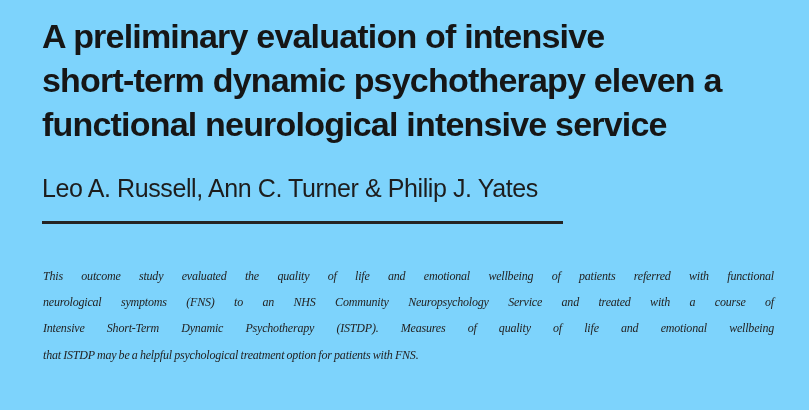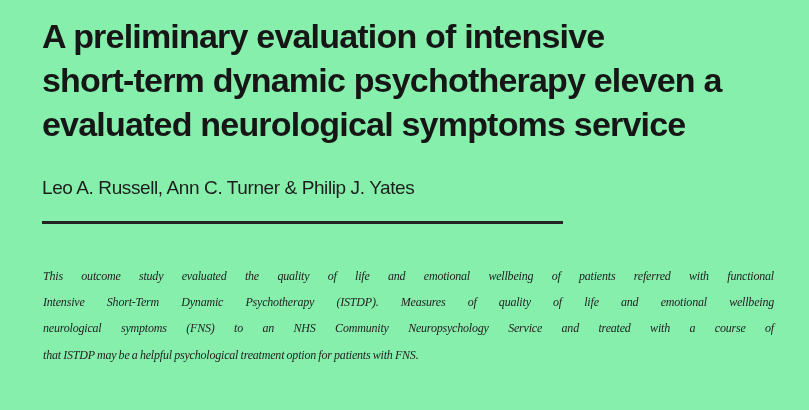--- a/index.html
+++ b/index.html
@@ -7,21 +7,21 @@
     padding: 0;
     width: 809px;
     height: 410px;
     background: #ffffff;
     overflow: hidden;
   }
   .page {
     position: relative;
     width: 809px;
     height: 410px;
-    background: #86efac;
+    background: #7dd3fc;
   }
   .title {
     position: absolute;
     left: 42px;
     top: 14px;
     width: 745px;
     font-family: "Liberation Sans", sans-serif;
     font-weight: 700;
     font-size: 34px;
     line-height: 44px;
@@ -29,21 +29,21 @@
     color: #161616;
   }
   .title .title-line { white-space: nowrap; }
   .authors {
     position: absolute;
     left: 42px;
     top: 172px;
     width: 745px;
     font-family: "Liberation Sans", sans-serif;
     font-weight: 400;
-    font-size: 19px;
+    font-size: 25px;
     line-height: 32px;
     letter-spacing: -0.4px;
     color: #1d1d1d;
     white-space: nowrap;
   }
   .divider {
     position: absolute;
     left: 42px;
     top: 221px;
     width: 521px;
@@ -76,27 +76,27 @@
   }
 </style>
 </head>
 <body>
 
 <div class="page">
 
   <h1 class="title" style="margin:0;">
     <div class="title-line">A preliminary evaluation of intensive</div>
     <div class="title-line">short-term dynamic psychotherapy eleven a</div>
-    <div class="title-line">evaluated neurological symptoms service</div>
+    <div class="title-line">functional neurological intensive service</div>
   </h1>
 
   <div class="authors">Leo A. Russell, Ann C. Turner &amp; Philip J. Yates</div>
 
   <div class="divider"></div>
 
   <div class="abstract">
     <div class="abs-line">This outcome study evaluated the quality of life and emotional wellbeing of patients referred with functional</div>
+    <div class="abs-line">neurological symptoms (FNS) to an NHS Community Neuropsychology Service and treated with a course of</div>
     <div class="abs-line">Intensive Short-Term Dynamic Psychotherapy (ISTDP). Measures of quality of life and emotional wellbeing</div>
-    <div class="abs-line">neurological symptoms (FNS) to an NHS Community Neuropsychology Service and treated with a course of</div>
     <div class="abs-line last">that ISTDP may be a helpful psychological treatment option for patients with FNS.</div>
   </div>
 
 </div>
 
 </body></html>

